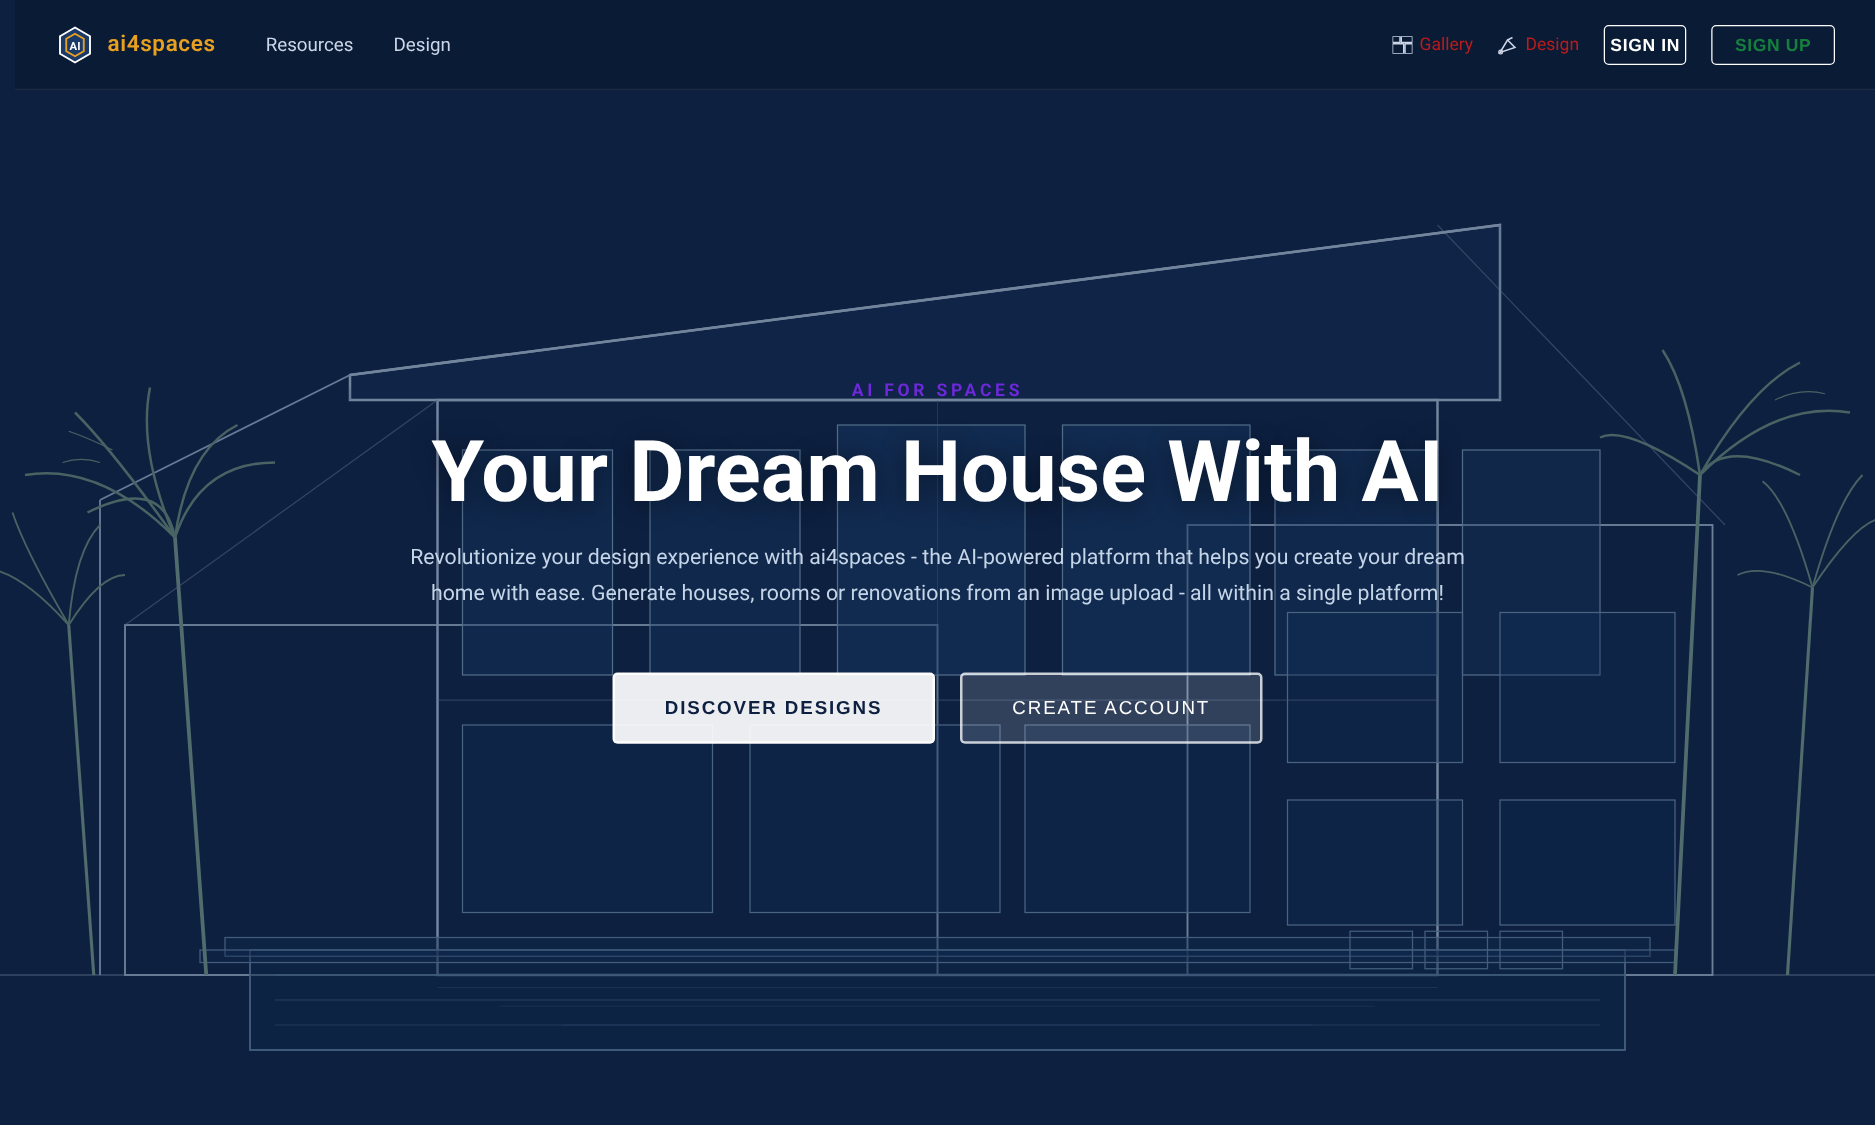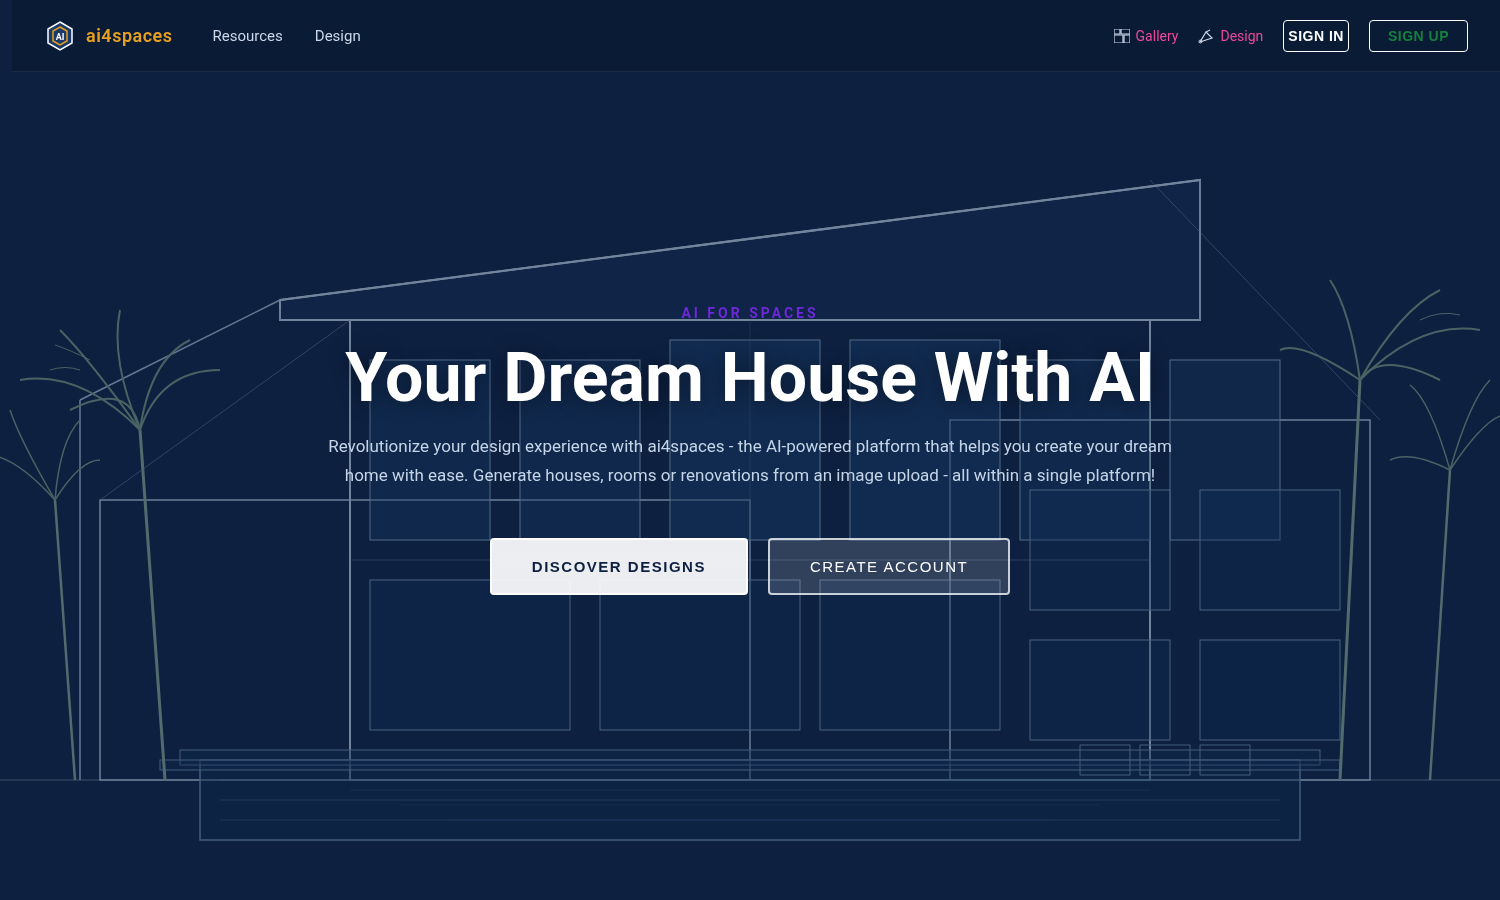--- a/index.html
+++ b/index.html
@@ -71,21 +71,21 @@
       margin-left: auto;
       display: flex;
       align-items: center;
       gap: 20px;
     }
 
     .nav-icon-link {
       display: flex;
       align-items: center;
       gap: 6px;
-      color: #ec4899;
+      color: #b91c1c;
       font-size: 14px;
       cursor: pointer;
       text-decoration: none;
     }
 
     .btn-signin {
       padding: 7px 4px;
       border: 1.5px solid #fff;
       border-radius: 4px;
       background: transparent;

